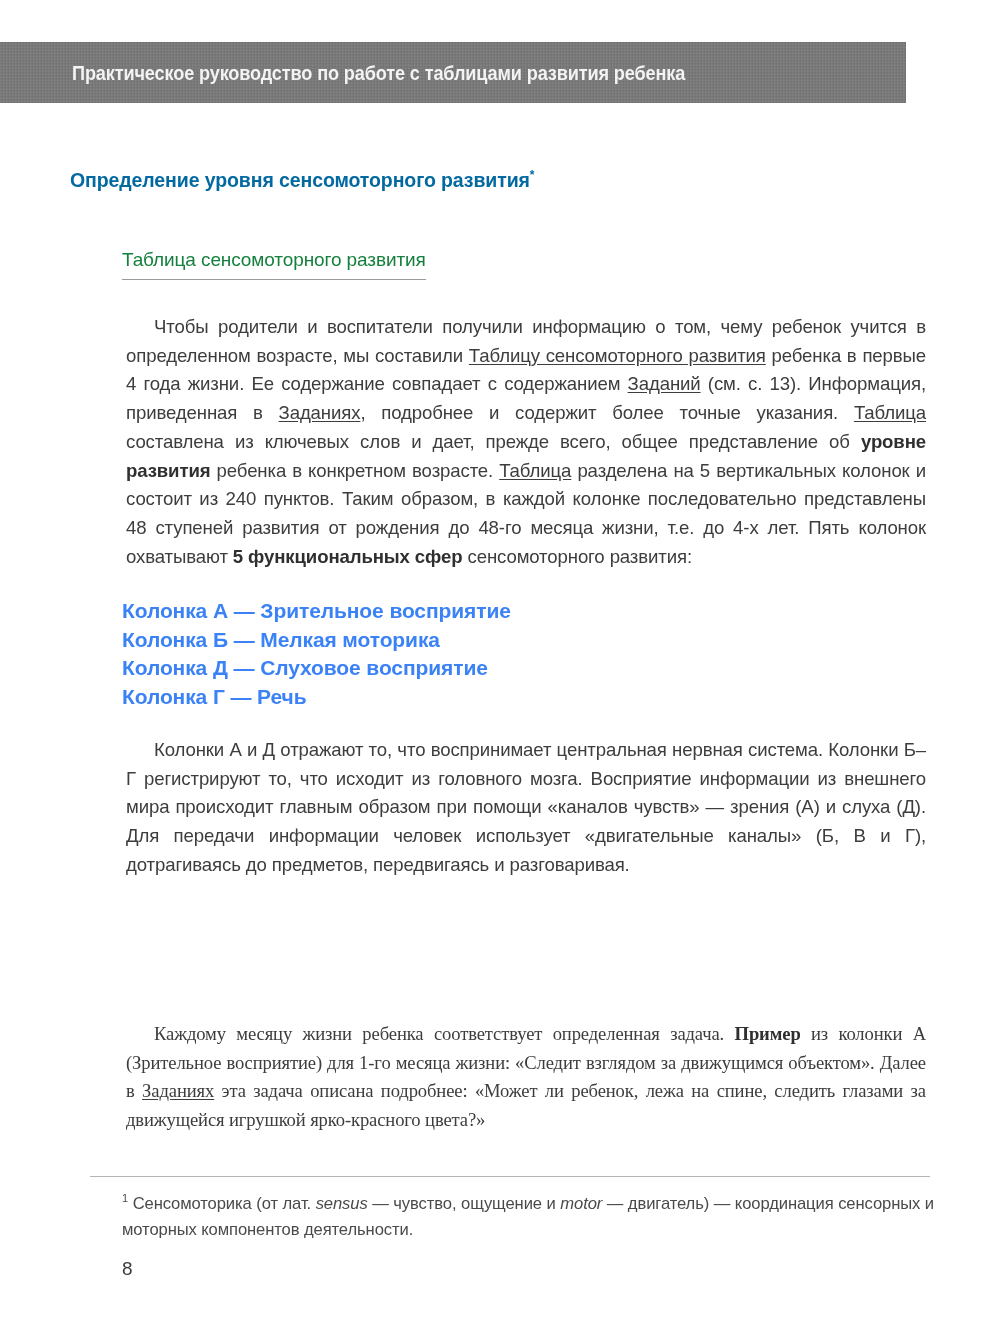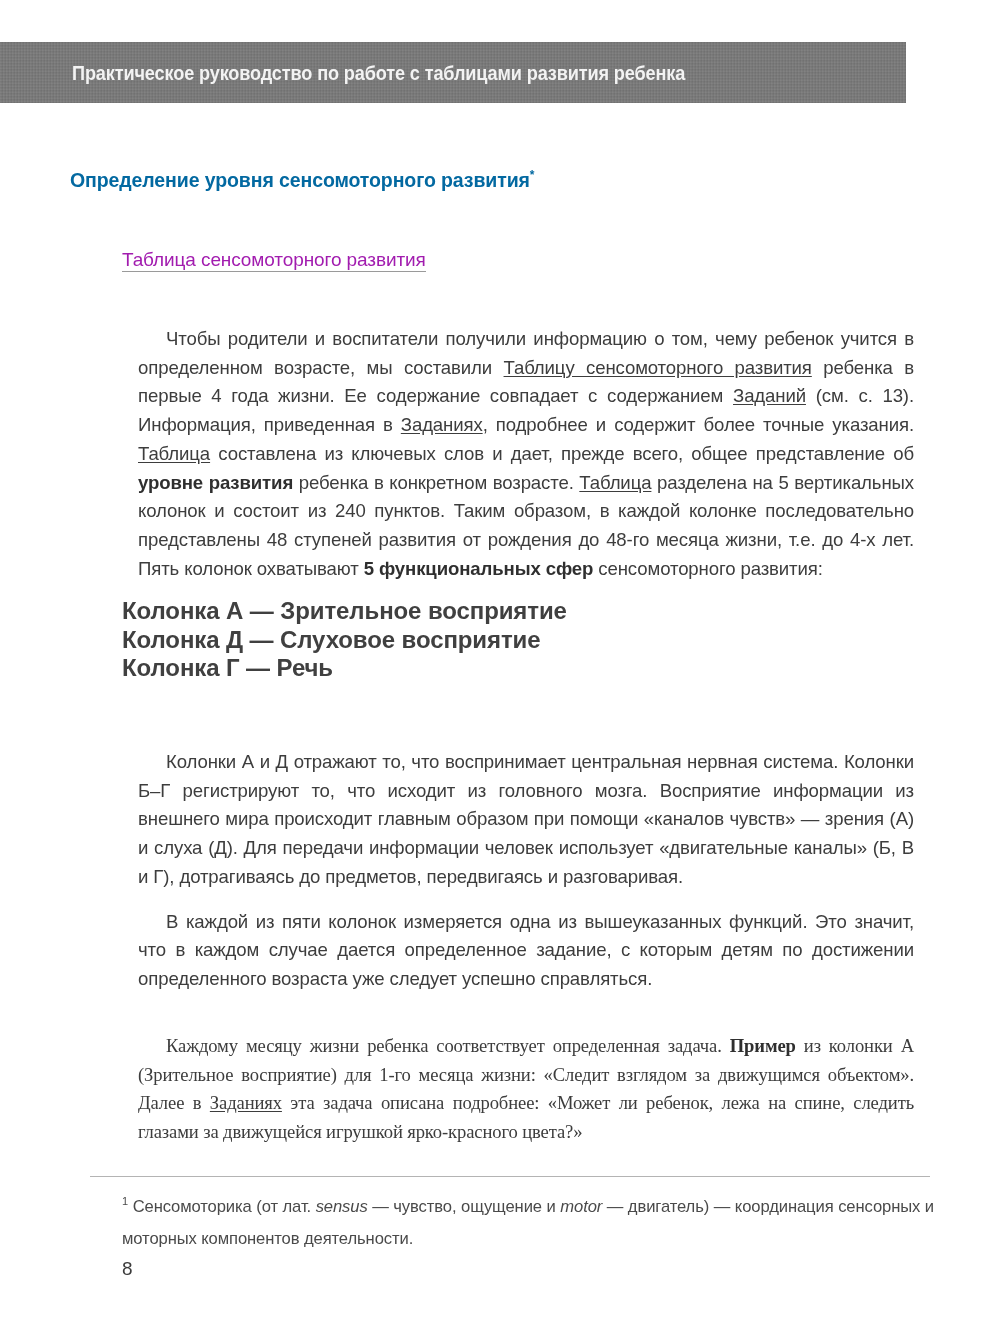--- a/index.html
+++ b/index.html
@@ -75,83 +75,83 @@
     font-weight: bold;
   }
 
   h2.sub-title {
     margin: 0;
     position: absolute;
     left: 0;
     top: 249px;
     font-size: 19px;
     font-weight: normal;
-    color: #a21caf;
+    color: #15803d;
     letter-spacing: -0.1px;
     white-space: nowrap;
-    padding-bottom: 0;
+    padding-bottom: 8px;
     border-bottom: 1.3px solid #9a9a9a;
     display: inline-block;
   }
 
   .body-block {
     position: absolute;
     left: 0;
     width: 808px;
     font-size: 18.6px;
     line-height: 28.7px;
     color: #3d3d3d;
     text-align: justify;
     text-justify: inter-word;
     letter-spacing: -0.12px;
     hyphens: manual;
   }
   .body-block p {
-    margin: 16px;
+    margin: 4px;
     text-indent: 28px;
   }
 
   .u { text-decoration: underline; text-underline-offset: 2px; }
   .b { font-weight: bold; color: #2f2f2f; }
   .it { font-style: italic; }
 
   
   #para-intro { top: 309px; }
   #para-columns-explain { top: 732px; }
   #para-example { top: 1016px; font-family: Liberation Serif, serif; }
 
   
   .columns-list {
     position: absolute;
     left: 0;
     top: 597px;
-    font-size: 24px;
+    font-size: 21px;
     line-height: 28.6px;
     font-weight: bold;
-    color: #404040;
+    color: #3b82f6;
     letter-spacing: -0.1px;
   }
   .columns-list .row { white-space: nowrap; }
 
   
   .footnote-rule {
     position: absolute;
     left: 90px;
     top: 1176px;
     width: 840px;
     height: 1px;
     background: #b4b4b4;
   }
   .footnote {
     position: absolute;
     left: 122px;
     top: 1185px;
     width: 812px;
     font-size: 16.6px;
-    line-height: 32px;
+    line-height: 26px;
     color: #4a4a4a;
     text-align: justify;
     letter-spacing: -0.1px;
   }
   .footnote sup {
     font-size: 11px;
     vertical-align: super;
   }
 
   .page-number {
@@ -176,27 +176,27 @@
     <h1 class="section-title"><span>Определение уровня сенсомоторного развития</span><span class="fn-mark">*</span></h1>
 
     <h2 class="sub-title">Таблица сенсомоторного развития</h2>
 
     <div class="body-block" id="para-intro">
       <p><span>Чтобы родители и воспитатели получили информацию о том, чему ребенок учится в определенном возрасте, мы составили </span><span class="u">Таблицу сенсомоторного развития</span><span> ребенка в первые 4 года жизни. Ее содержание совпадает с содержанием </span><span class="u">Заданий</span><span> (см. с. 13). Информация, приведенная в </span><span class="u">Заданиях</span><span>, подробнее и содержит более точные указания. </span><span class="u">Таблица</span><span> составлена из ключевых слов и дает, прежде всего, общее представление об </span><span class="b">уровне развития</span><span> ребенка в конкретном возрасте. </span><span class="u">Таблица</span><span> разделена на 5 вертикальных колонок и состоит из 240 пунктов. Таким образом, в каждой колонке последовательно представлены 48 ступеней развития от рождения до 48-го месяца жизни, т.е. до 4-х лет. Пять колонок охватывают </span><span class="b">5 функциональных сфер</span><span> сенсомоторного развития:</span></p>
     </div>
 
     <div class="columns-list">
       <div class="row">Колонка А — Зрительное восприятие</div>
+      <div class="row">Колонка Б — Мелкая моторика</div>
       <div class="row">Колонка Д — Слуховое восприятие</div>
       <div class="row">Колонка Г — Речь</div>
     </div>
 
     <div class="body-block" id="para-columns-explain">
       <p>Колонки А и Д отражают то, что воспринимает центральная нервная система. Колонки Б–Г регистрируют то, что исходит из головного мозга. Восприятие информации из внешнего мира происходит главным образом при помощи «каналов чувств» — зрения (А) и слуха (Д). Для передачи информации человек использует «двигательные каналы» (Б, В и Г), дотрагиваясь до предметов, передвигаясь и разговаривая.</p>
-      <p>В каждой из пяти колонок измеряется одна из вышеуказанных функций. Это значит, что в каждом случае дается определенное задание, с которым детям по достижении определенного возраста уже следует успешно справляться.</p>
     </div>
 
     <div class="body-block" id="para-example">
       <p><span>Каждому месяцу жизни ребенка соответствует определенная задача. </span><span class="b">Пример</span><span> из колонки А (Зрительное восприятие) для 1-го месяца жизни: «Следит взглядом за движущимся объектом». Далее в </span><span class="u">Заданиях</span><span> эта задача описана подробнее: «Может ли ребенок, лежа на спине, следить глазами за движущейся игрушкой ярко-красного цвета?»</span></p>
     </div>
 
   </div>
 
   <div class="footnote-rule"></div>
   <div class="footnote"><sup>1</sup> <span>Сенсомоторика (от лат. </span><span class="it">sensus</span><span> — чувство, ощущение и </span><span class="it">motor</span><span> — двигатель) — координация сенсорных и моторных компонентов деятельности.</span></div>

